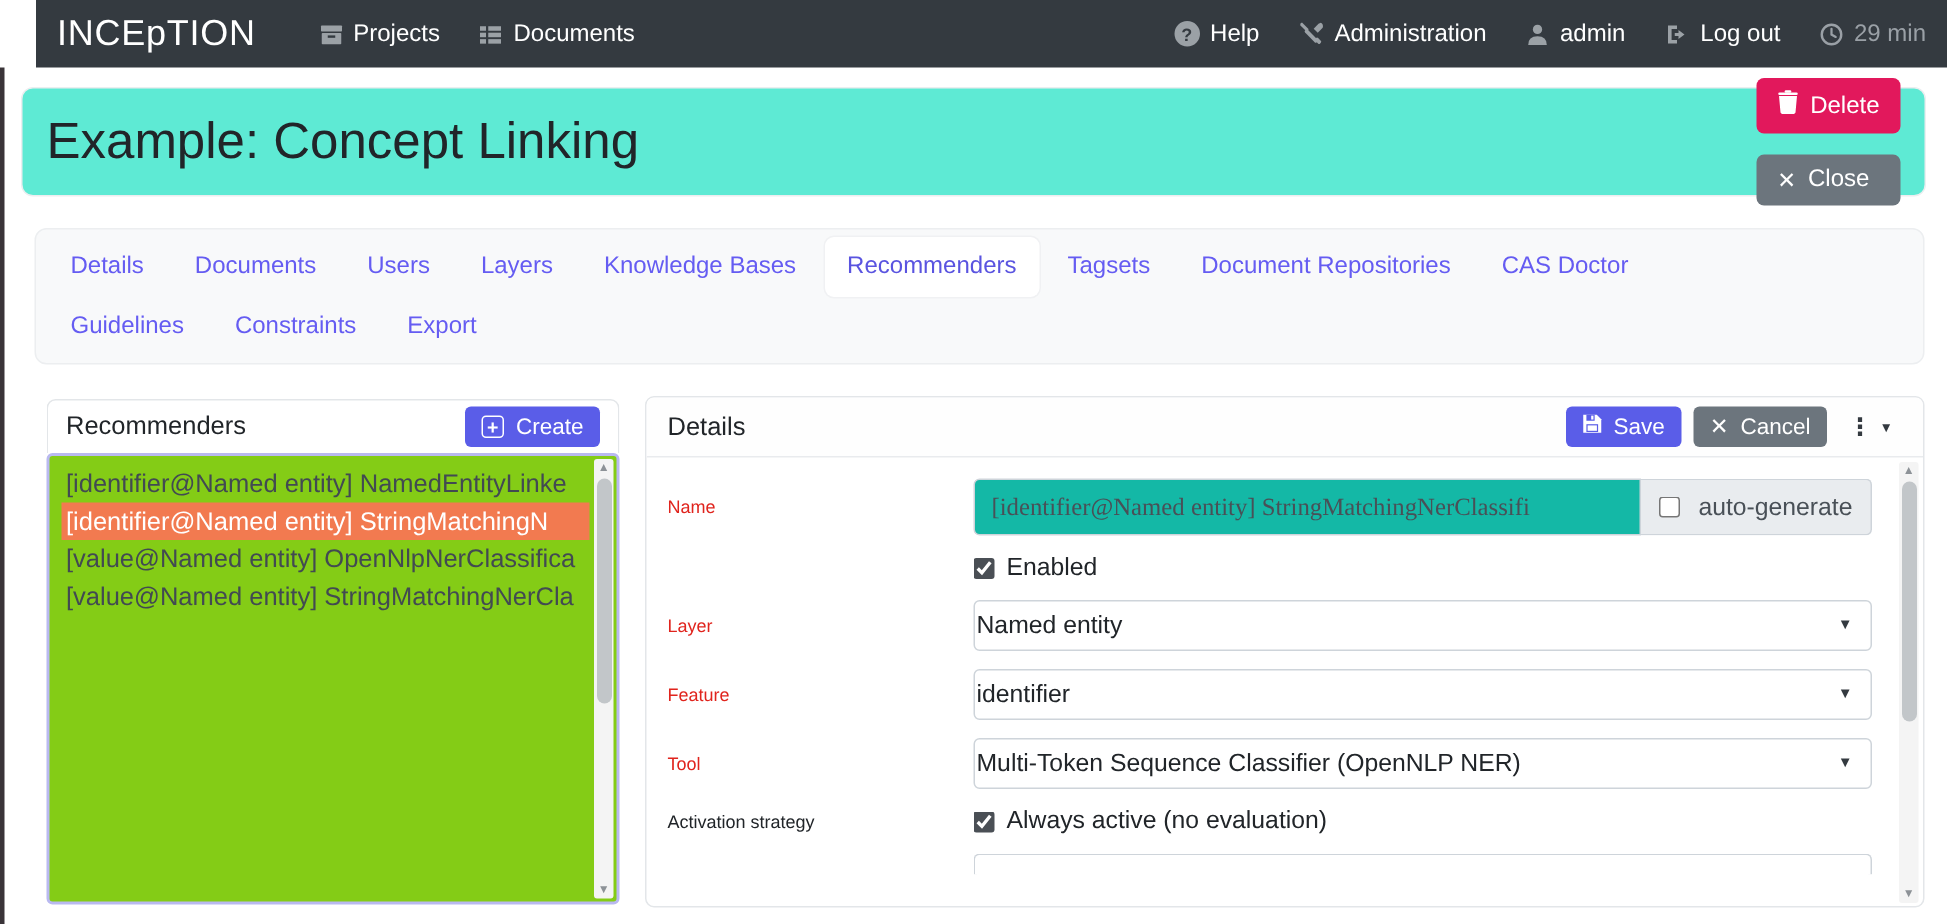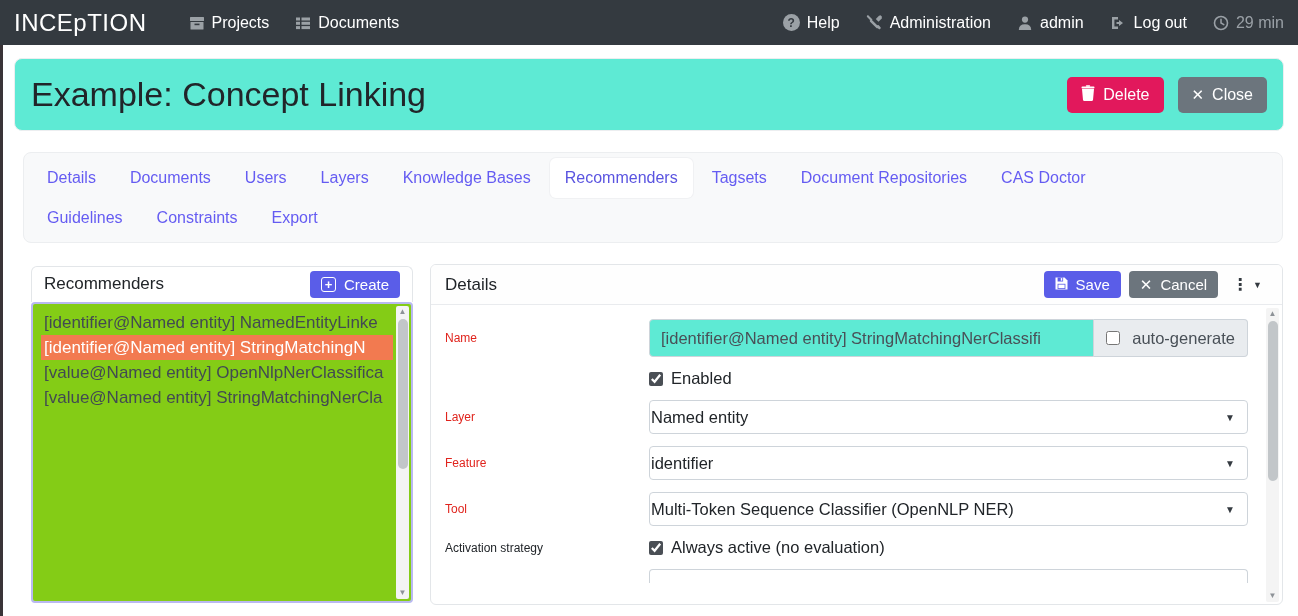--- a/index.html
+++ b/index.html
@@ -1,35 +1,35 @@
 <!DOCTYPE html>
 <html><head>
 <meta charset="utf-8">
 <style>
   * { margin:0; padding:0; box-sizing:border-box; }
   html,body { width:1298px; height:616px; overflow:hidden; }
   body { font-family:"Liberation Sans","DejaVu Sans",sans-serif; background:#fff; color:#212529; position:relative; }
 
   
-  .navbar { height:45px; background:#343a40; display:flex; align-items:center; padding:0 14px; color:#fff; }
+  .navbar { height:45px; background:#343a40; display:flex; align-items:center; padding:0 14px; color:#fff;margin-left:24px; }
   .brand { font-size:24px; color:#fff; letter-spacing:.5px; margin-right:42px; cursor:pointer; }
   .nav-left, .nav-right { display:flex; align-items:center; gap:26px; }
   .nav-right { margin-left:auto; }
   .nav-item { display:flex; align-items:center; gap:7px; font-size:16px; color:#fff; cursor:pointer; white-space:nowrap; }
   .nav-item svg { display:block; }
   .nav-muted { color:#9aa0a6; cursor:default; }
   .help-circle { width:17px; height:17px; border-radius:50%; background:#9ba1a6; color:#343a40; font-size:12px; font-weight:bold; display:flex; align-items:center; justify-content:center; }
 
   
   .left-edge { position:absolute; left:0; top:45px; width:3px; height:571px; background:#3a3438; }
 
   
   .title-card { position:absolute; left:14px; top:58px; width:1270px; height:73px; background:#5eead4; border:1px solid #eceef0; border-radius:8px; display:flex; align-items:center; padding:0 16px; }
   .page-title { font-size:34px; font-weight:400; color:#212529; }
-  .title-actions { margin-left:auto; display:flex; gap:14px; }
+  .title-actions { margin-left:auto; display:flex; gap:14px;flex-direction:column; }
   .btn { border:none; border-radius:5px; font-size:16px; display:inline-flex; align-items:center; gap:8px; padding:8px 14px; color:#fff; cursor:pointer; font-family:inherit; }
   .btn-danger { background:#e2185c; }
   .btn-secondary { background:#6c757d; }
   .btn-primary { background:#5a5de8; }
   .btn-sm { font-size:15px; padding:5px 11px; border-radius:4px; }
   .x-glyph { font-size:15px; font-weight:bold; line-height:1; }
 
   
   .tabs-card { position:absolute; left:23px; top:152px; width:1260px; height:91px; background:#f8f9fa; border:1px solid #eceef0; border-radius:8px; padding:5px 8px; }
   .tab-row { display:flex; align-items:stretch; height:40px; }
@@ -59,21 +59,21 @@
   .details-actions { margin-left:auto; display:flex; align-items:center; gap:8px; }
   .kebab { display:flex; align-items:center; gap:5px; padding:4px 6px; cursor:pointer; color:#343a40; }
   .kebab .dots { font-size:16px; font-weight:bold; letter-spacing:0; }
   .kebab .caret { font-size:9px; color:#343a40; }
   .details-body { position:relative; padding:14px 34px 0 14px; height:300px; }
   .form-row { display:flex; align-items:center; margin-bottom:12px; }
   .form-label { width:204px; font-size:12px; flex:none; }
   .req { color:#e0241d; }
   .form-control-zone { flex:1; }
   .input-group { display:flex; width:100%; height:38px; }
-  .text-input { flex:1; height:38px; border:1px solid #ced4da; border-radius:4px 0 0 4px; padding:0 11px; font-size:16.5px; color:#495057; font-family:Liberation Sans, sans-serif; background:#5eead4; min-width:0; }
+  .text-input { flex:1; height:38px; border:1px solid #ced4da; border-radius:4px 0 0 4px; padding:0 11px; font-size:16.5px; color:#495057; font-family:Liberation Serif, serif; background:#14b8a6; min-width:0; }
   .addon { display:flex; align-items:center; gap:12px; background:#e9ecef; border:1px solid #ced4da; border-left:none; border-radius:0 4px 4px 0; padding:0 12px; font-size:16.5px; color:#495057; white-space:nowrap; }
   .check-row { display:flex; align-items:center; gap:8px; font-size:16.5px; color:#212529; }
   .sel { position:relative; height:34px; border:1px solid #ced4da; border-radius:4px; background:#fff; display:flex; align-items:center; padding:0 30px 0 1px; font-size:16.5px; color:#212529; cursor:pointer; }
   .sel .caret { position:absolute; right:12px; top:50%; transform:translateY(-50%); font-size:10px; color:#343a40; }
   .partial-input { height:14px; border:1px solid #ced4da; border-bottom:none; border-radius:4px 4px 0 0; background:#fff; }
   input[type="checkbox"] { width:14px; height:14px; accent-color:#4a4f55; }
 </style>
 </head>
 <body>
 

